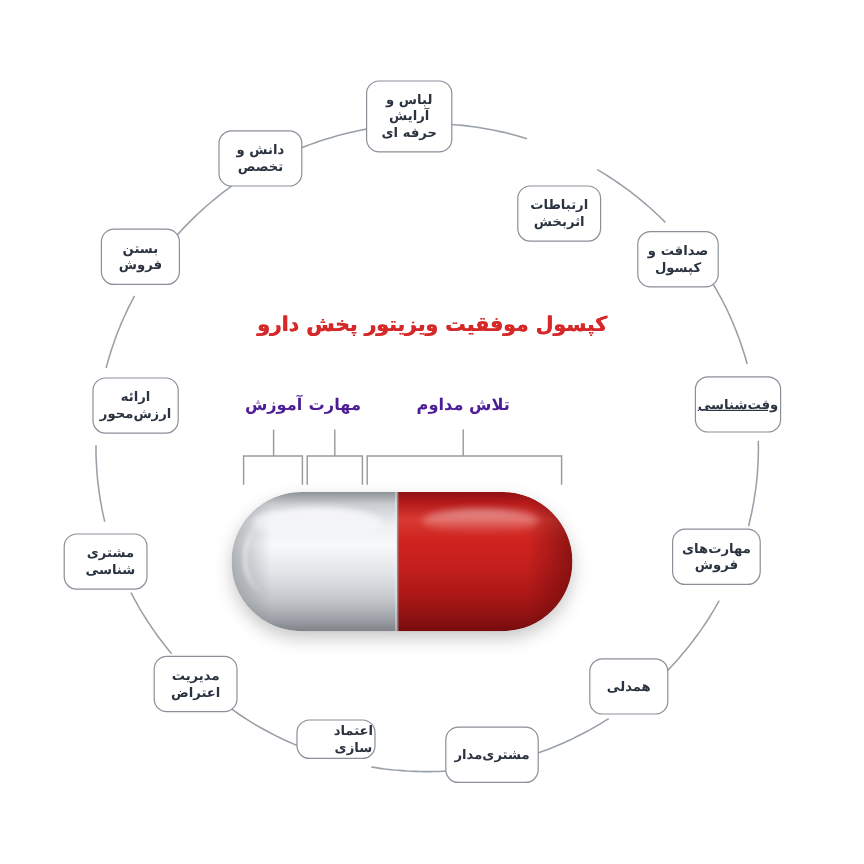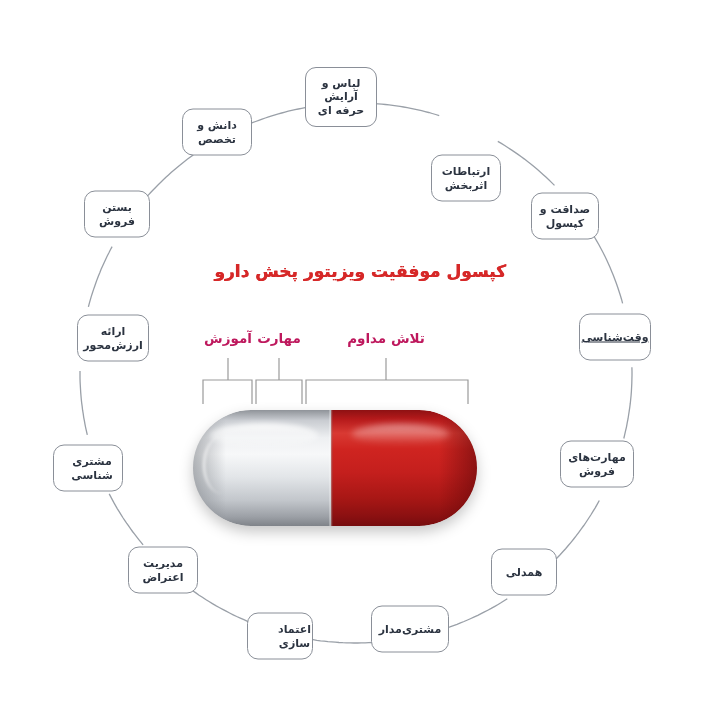--- a/index.html
+++ b/index.html
@@ -157,21 +157,21 @@
     filter: blur(1.6px);
     z-index: 2;
   }
 
   
   #brackets { position: absolute; left: 0; top: 330px; width: 720px; height: 90px; z-index: 6; }
   .brk-label {
     position: absolute;
     transform: translateX(-50%);
     white-space: nowrap;
-    color: #be185d;
+    color: #4c1d95;
     font-size: 13.5px;
     font-weight: 700;
     top: 0;
   }
 </style>
 </head>
 <body>
 
 <div id="stage">
 
@@ -241,21 +241,21 @@
     <div class="node" style="left: 597px; top: 464px; width: 74px; height: 47px;">
       <span class="ln">مهارت‌های</span>
       <span class="ln">فروش</span>
     </div>
     <div class="node" style="left: 524px; top: 572px; width: 66px; height: 47px;">
       <span class="ln">همدلی</span>
     </div>
     <div class="node" style="left: 410px; top: 629px; width: 78px; height: 47px;">
       <span class="ln">مشتری‌مدار</span>
     </div>
-    <div class="node" style="left: 280px; top: 636px; width: 66px; height: 47px; padding-left: 33px;">
+    <div class="node" style="left: 280px; top: 616px; width: 66px; height: 33px; padding-left: 33px;">
       <span class="ln">اعتماد</span>
       <span class="ln">سازی</span>
     </div>
     <div class="node" style="left: 163px; top: 570px; width: 70px; height: 47px;">
       <span class="ln">مدیریت</span>
       <span class="ln">اعتراض</span>
     </div>
     <div class="node" style="left: 88px; top: 468px; width: 70px; height: 47px; padding-left: 12px;">
       <span class="ln">مشتری</span>
       <span class="ln">شناسی</span>

